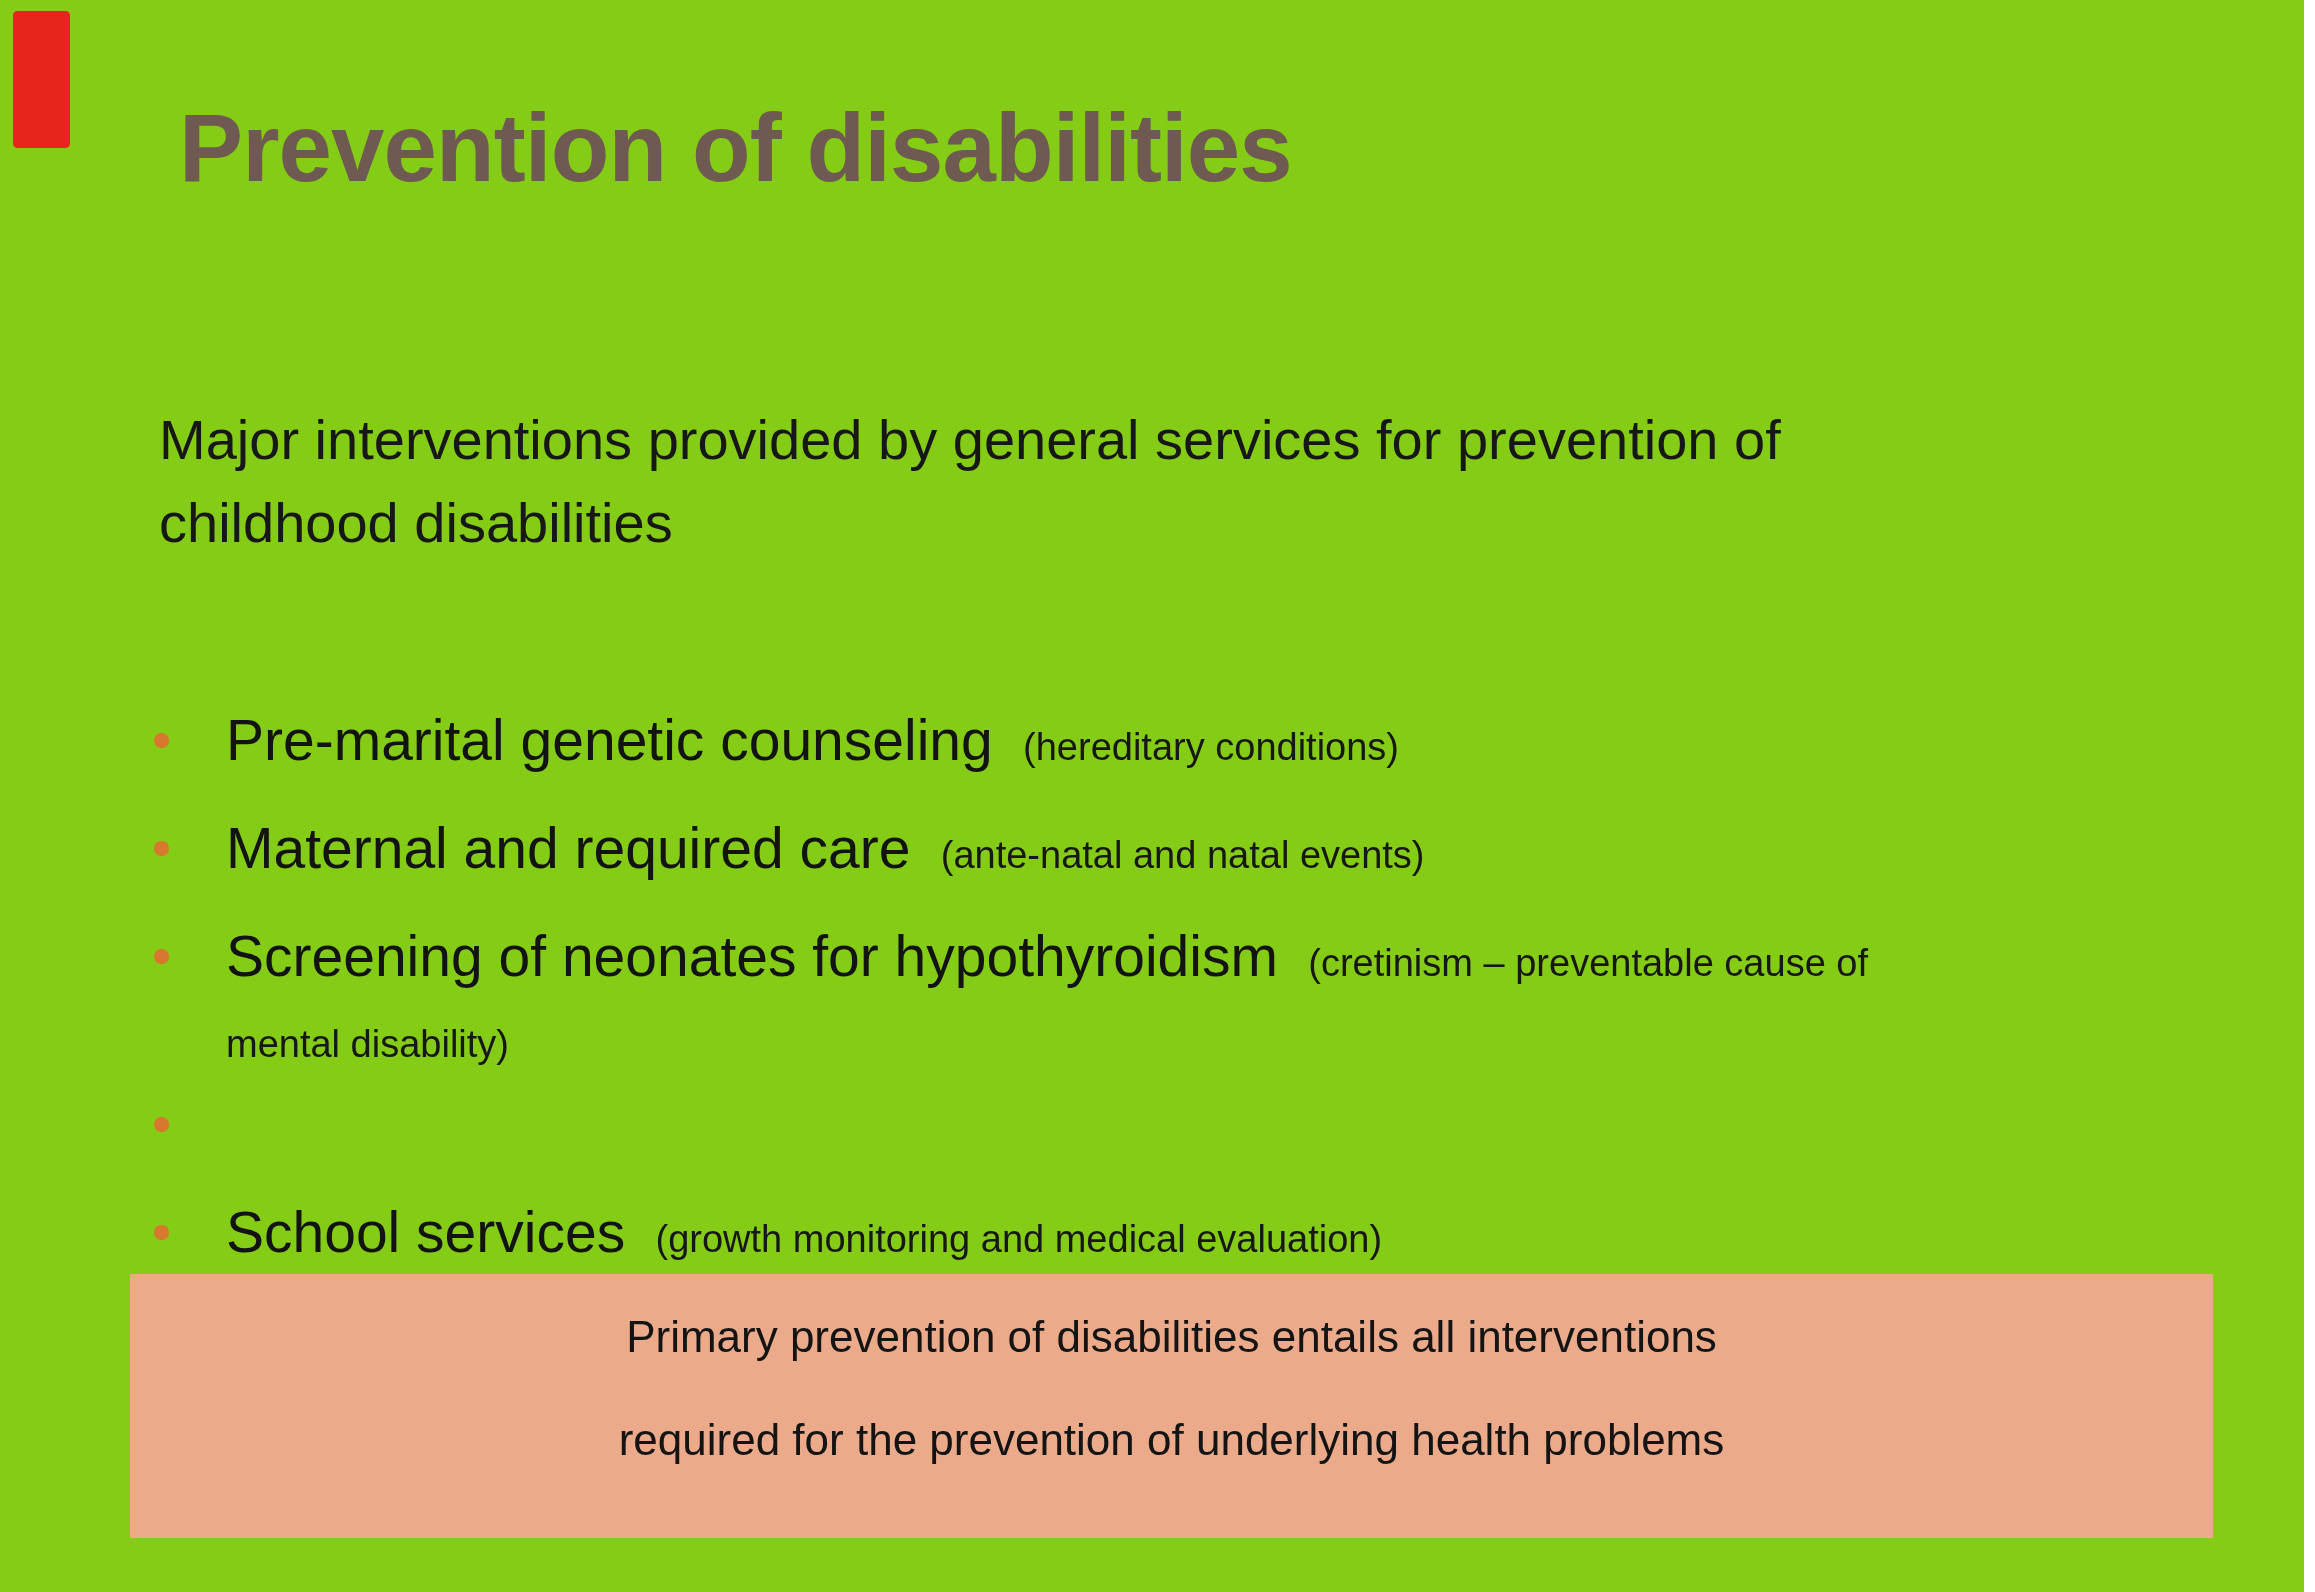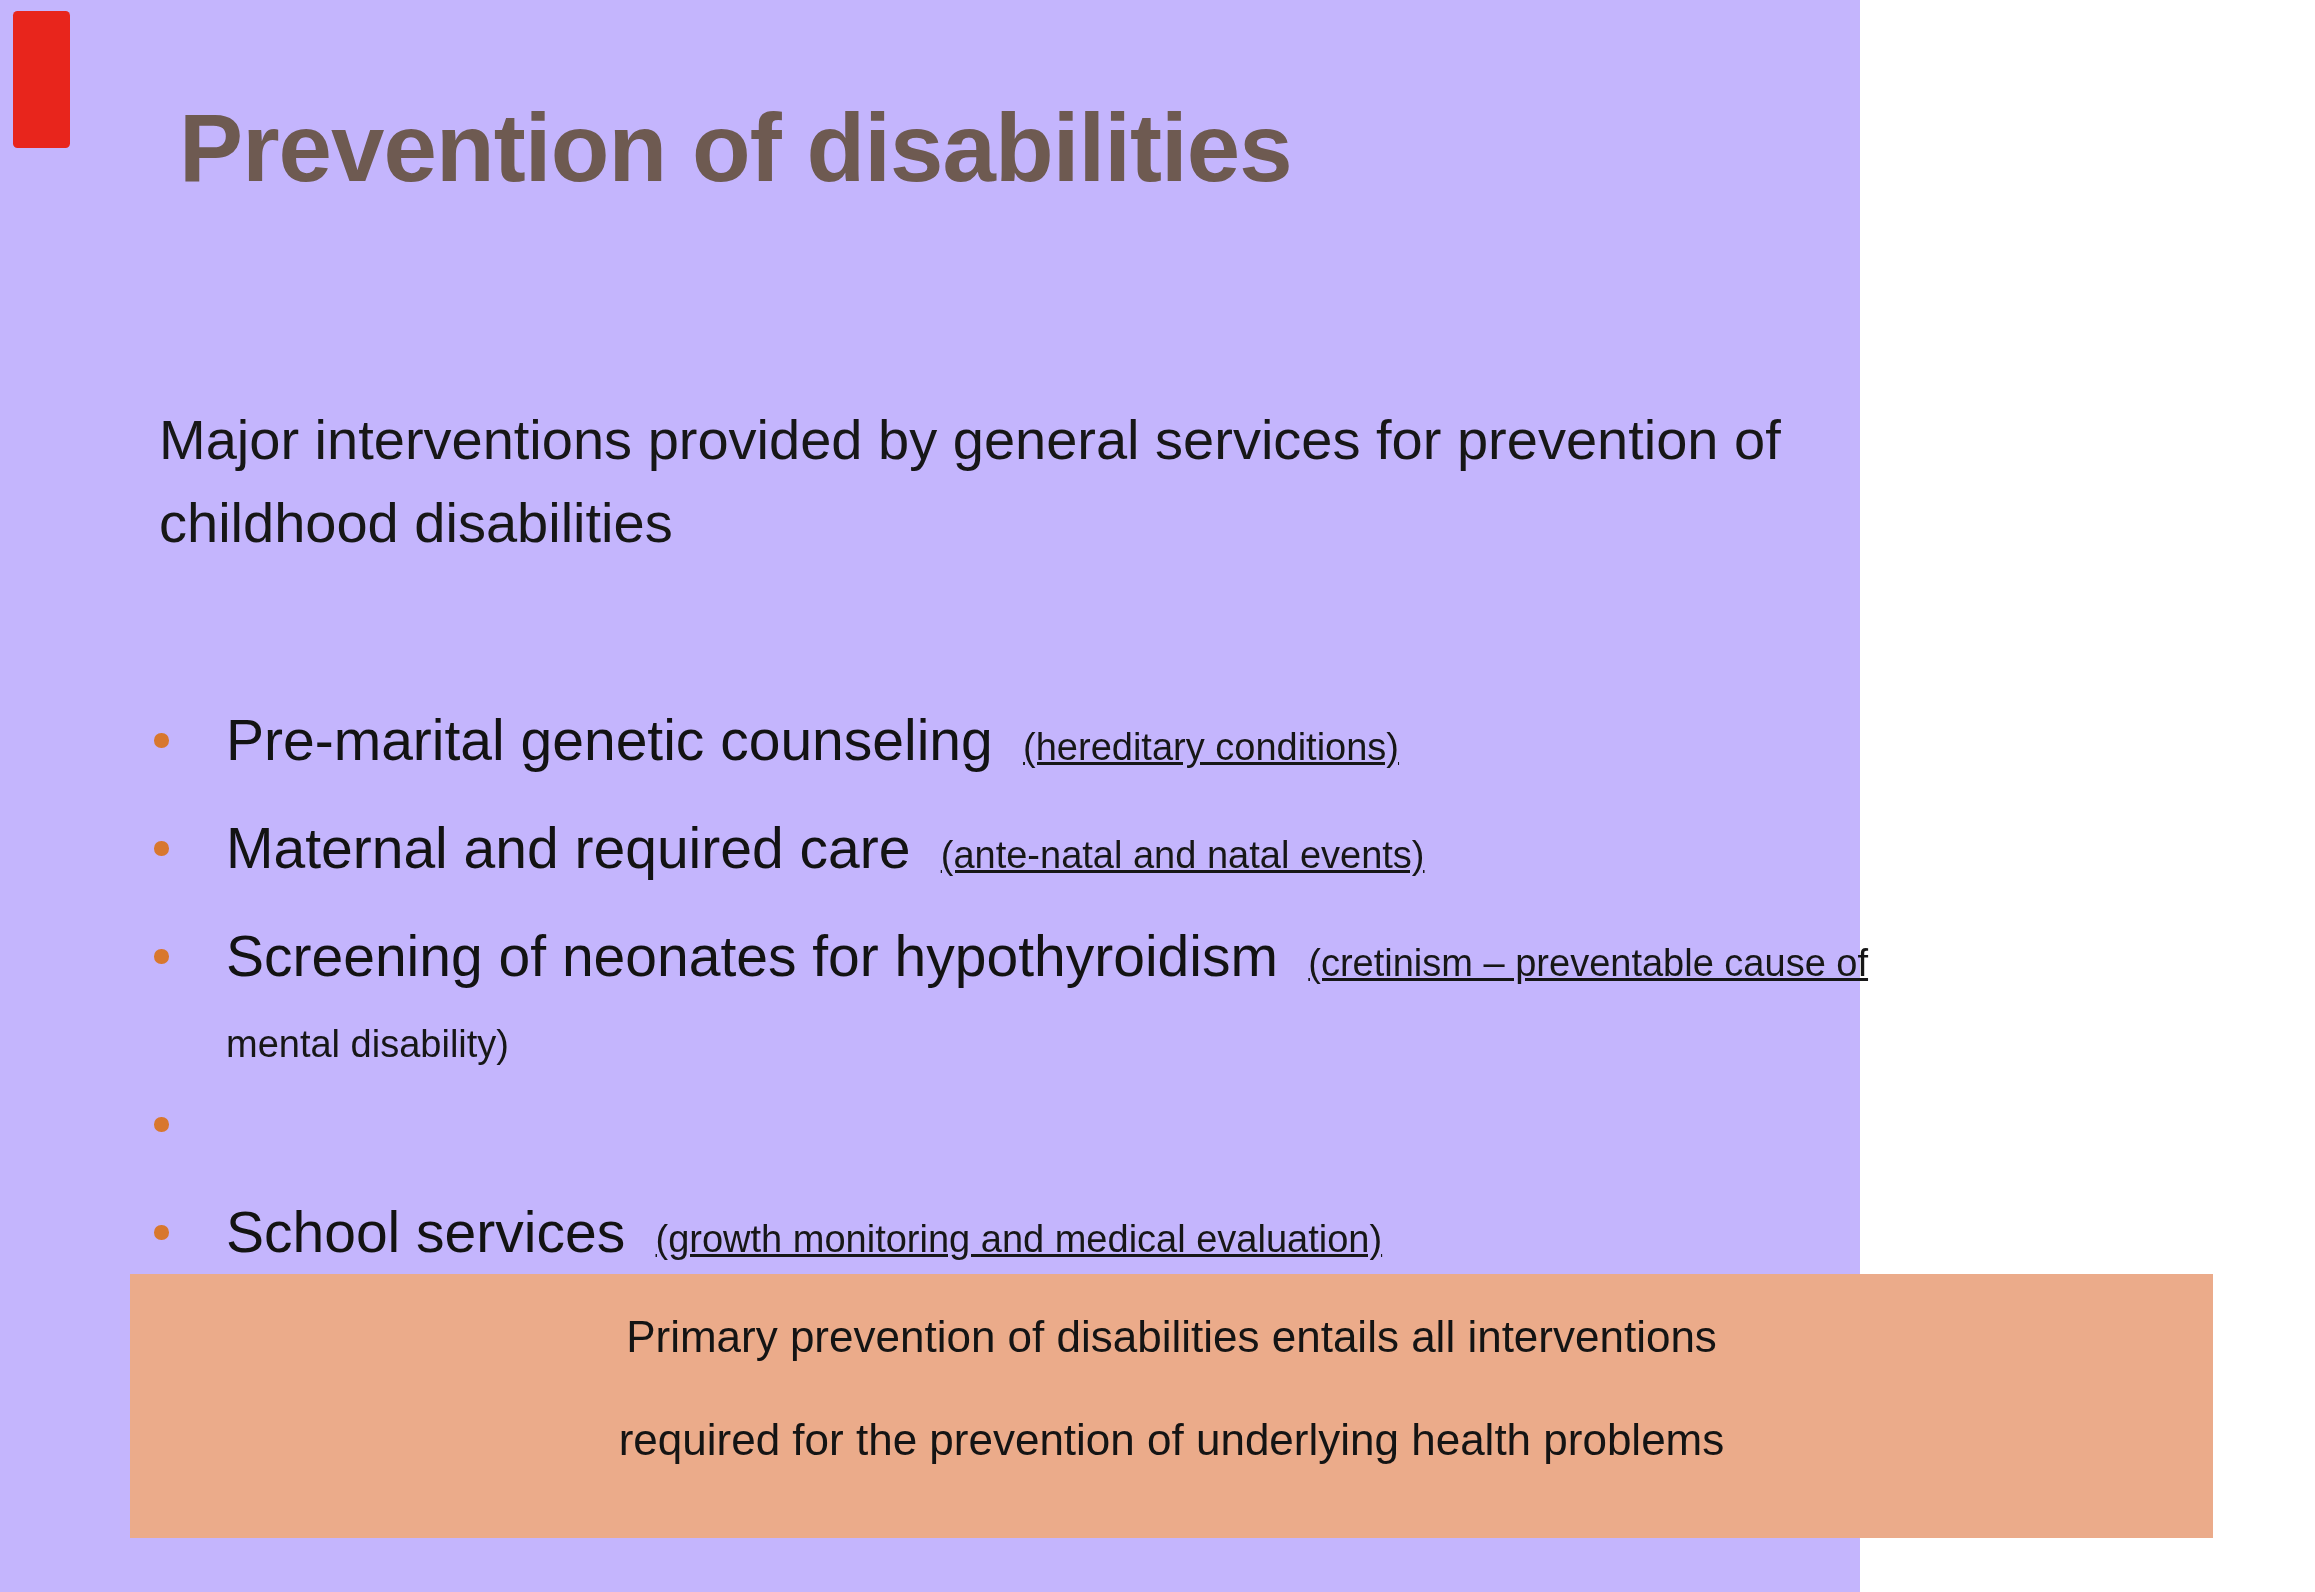--- a/index.html
+++ b/index.html
@@ -4,22 +4,22 @@
 <style>
   html, body { margin: 0; padding: 0; }
   body {
     width: 2316px; height: 1592px;
     background: #ffffff;
     font-family: "Liberation Sans", sans-serif;
     overflow: hidden;
   }
   .slide {
     position: relative;
-    width: 1860px; height: 1592px;
-    background: #c4b5fd;
+    width: 2304px; height: 1592px;
+    background: #84cc16;
   }
   .red-marker {
     position: absolute;
     left: 12.7px; top: 11px;
     width: 57px; height: 137px;
     background: #e8251c;
     border-radius: 4.5px;
   }
   .slide-title {
     position: absolute;
@@ -56,21 +56,20 @@
     position: absolute;
     left: 154px; top: 43px;
     width: 14.5px; height: 14.5px;
     border-radius: 50%;
     background: #d8772e;
   }
   .note {
     font-size: 38px;
     margin-left: 14.5px;
     color: #171717;
-    text-decoration: underline;
   }
   .note.wide { }
   .note2 {
     display: block;
     font-size: 38px;
     line-height: 60px;
     color: #171717;
   }
   .note2:empty { display: none; }
   .callout {

